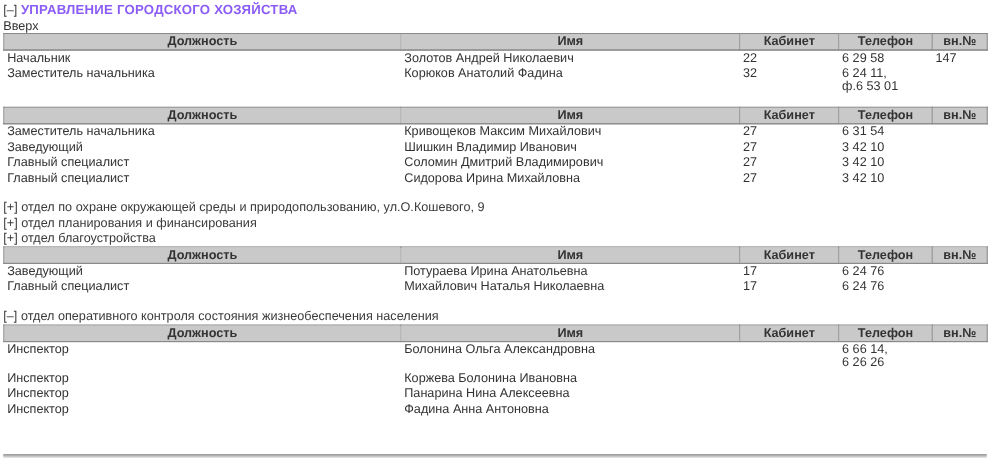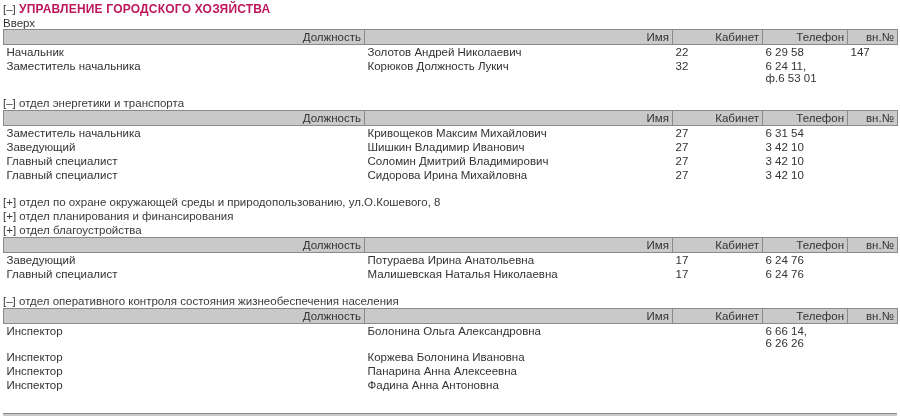--- a/index.html
+++ b/index.html
@@ -10,30 +10,30 @@
     color: #333333;
     font-family: "Liberation Sans", sans-serif;
     font-size: 11.5px;
     position: relative;
     overflow: hidden;
     padding: 2px 3px 0 3px;
   }
 
   .title-line { line-height: 15px; cursor: pointer; white-space: nowrap; }
   .title-line .toggle { color: #3c3c3c; font-weight: normal; }
-  .title-line .main-title { font-weight: bold; font-size: 12px; color: #be185d; letter-spacing: 0.2px; }
+  .title-line .main-title { font-weight: bold; font-size: 12px; color: #8b5cf6; letter-spacing: 0.2px; }
 
   .up-link { line-height: 12px; cursor: pointer; color: #333; width: 40px; }
 
   table.dir { border-collapse: collapse; width: 894px; table-layout: fixed; }
   table.dir thead th {
     background: #c9c9c9;
     border: 1px solid #8a8a8a;
-    font-weight: normal;
-    text-align: right;
+    font-weight: bold;
+    text-align: center;
     padding: 0 3px;
     height: 15px;
     line-height: 13px;
     overflow: hidden;
   }
   table.dir tbody td {
     padding: 1px 3px 1px 3px;
     line-height: 12px;
     vertical-align: top;
     overflow: hidden;
@@ -94,33 +94,29 @@
     <tbody>
       <tr>
         <td>Начальник</td>
         <td>Золотов Андрей Николаевич</td>
         <td>22</td>
         <td class="phone">6 29 58</td>
         <td>147</td>
       </tr>
       <tr>
         <td>Заместитель начальника</td>
-        <td>Корюков Должность Лукич</td>
+        <td>Корюков Анатолий Фадина</td>
         <td>32</td>
         <td class="phone">6 24 11,
 ф.6 53 01</td>
         <td></td>
       </tr>
     </tbody>
   </table>
 
-  <div class="section-line">
-    <span class="toggle">[–]</span>
-    <span class="sec-label">отдел энергетики и транспорта</span>
-  </div>
 
   <table class="dir tbl-energy">
     <colgroup>
         <col class="c-position">
         <col class="c-name">
         <col class="c-room">
         <col class="c-phone">
         <col class="c-ext">
       </colgroup>
     <thead>
@@ -160,21 +156,21 @@
         <td>27</td>
         <td class="phone">3 42 10</td>
         <td></td>
       </tr>
     </tbody>
   </table>
 
   <div class="links-block">
     <div class="section-line">
       <span class="toggle">[+]</span>
-      <span class="sec-label">отдел по охране окружающей среды и природопользованию, ул.О.Кошевого, 8</span>
+      <span class="sec-label">отдел по охране окружающей среды и природопользованию, ул.О.Кошевого, 9</span>
     </div>
     <div class="section-line">
       <span class="toggle">[+]</span>
       <span class="sec-label">отдел планирования и финансирования</span>
     </div>
     <div class="section-line">
       <span class="toggle">[+]</span>
       <span class="sec-label">отдел благоустройства</span>
     </div>
   </div>
@@ -199,21 +195,21 @@
     <tbody>
       <tr>
         <td>Заведующий</td>
         <td>Потураева Ирина Анатольевна</td>
         <td>17</td>
         <td class="phone">6 24 76</td>
         <td></td>
       </tr>
       <tr>
         <td>Главный специалист</td>
-        <td>Малишевская Наталья Николаевна</td>
+        <td>Михайлович Наталья Николаевна</td>
         <td>17</td>
         <td class="phone">6 24 76</td>
         <td></td>
       </tr>
     </tbody>
   </table>
 
   <div class="section-line">
     <span class="toggle">[–]</span>
     <span class="sec-label">отдел оперативного контроля состояния жизнеобеспечения населения</span>
@@ -247,21 +243,21 @@
       </tr>
       <tr>
         <td>Инспектор</td>
         <td>Коржева Болонина Ивановна</td>
         <td></td>
         <td class="phone"></td>
         <td></td>
       </tr>
       <tr>
         <td>Инспектор</td>
-        <td>Панарина Анна Алексеевна</td>
+        <td>Панарина Нина Алексеевна</td>
         <td></td>
         <td class="phone"></td>
         <td></td>
       </tr>
       <tr>
         <td>Инспектор</td>
         <td>Фадина Анна Антоновна</td>
         <td></td>
         <td class="phone"></td>
         <td></td>

